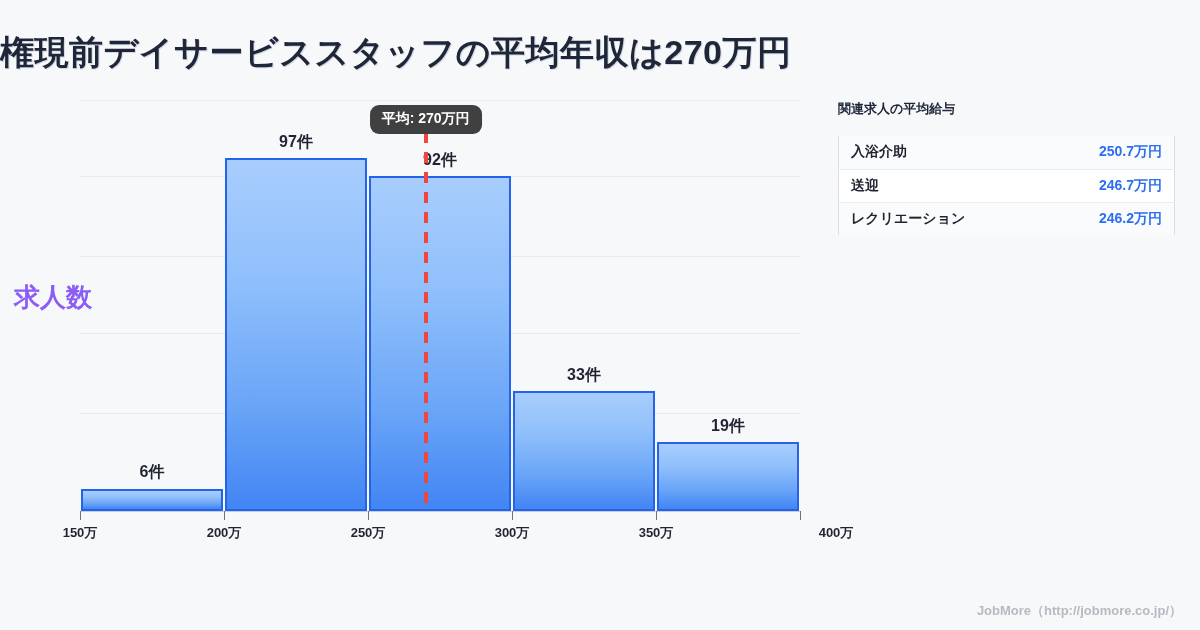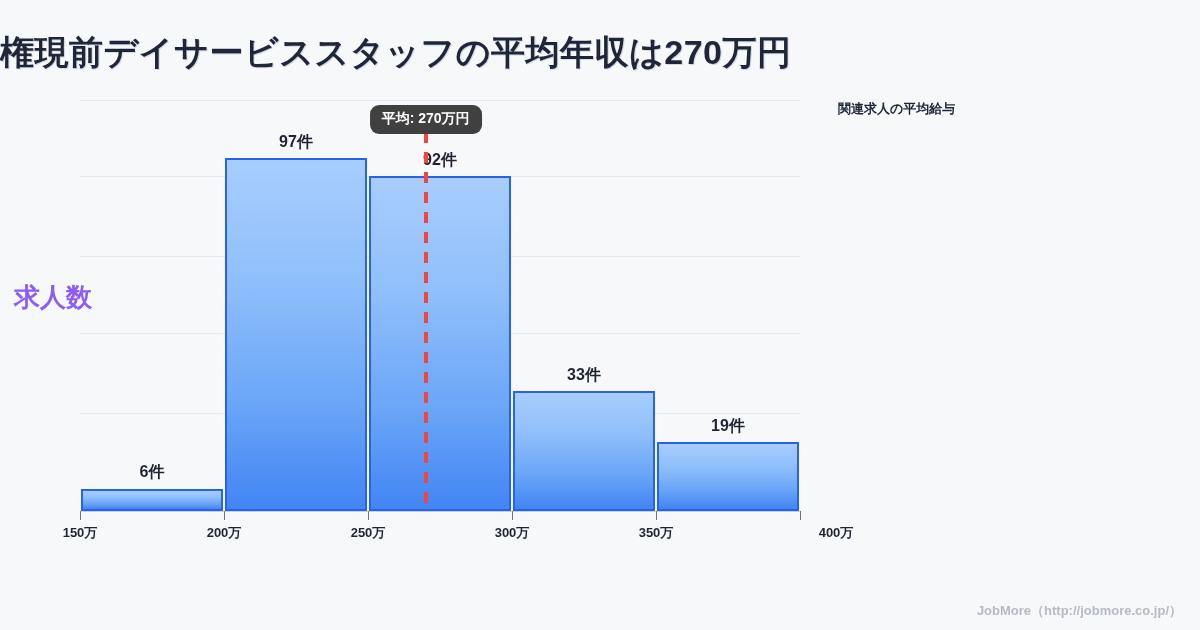--- a/index.html
+++ b/index.html
@@ -207,15 +207,31 @@
     </div>
 
   <div id="y-axis-title">求人数</div>
 
   <div id="avg-line" style="left: 425.6px;"></div>
   <div id="avg-badge" style="left: 425.6px;">平均: 270万円</div>
 </div>
 
 <div id="side-panel">
   <div id="side-panel-title">関連求人の平均給与</div>
+  <table id="salary-table">
+    <tbody id="salary-tbody">
+        <tr>
+          <td class="salary-name">入浴介助</td>
+          <td class="salary-value">250.7万円</td>
+        </tr>
+        <tr>
+          <td class="salary-name">送迎</td>
+          <td class="salary-value">246.7万円</td>
+        </tr>
+        <tr>
+          <td class="salary-name">レクリエーション</td>
+          <td class="salary-value">246.2万円</td>
+        </tr>
+      </tbody>
+  </table>
 </div>
 
 <div id="footer-watermark">JobMore（http://jobmore.co.jp/）</div>
 
 </body></html>

